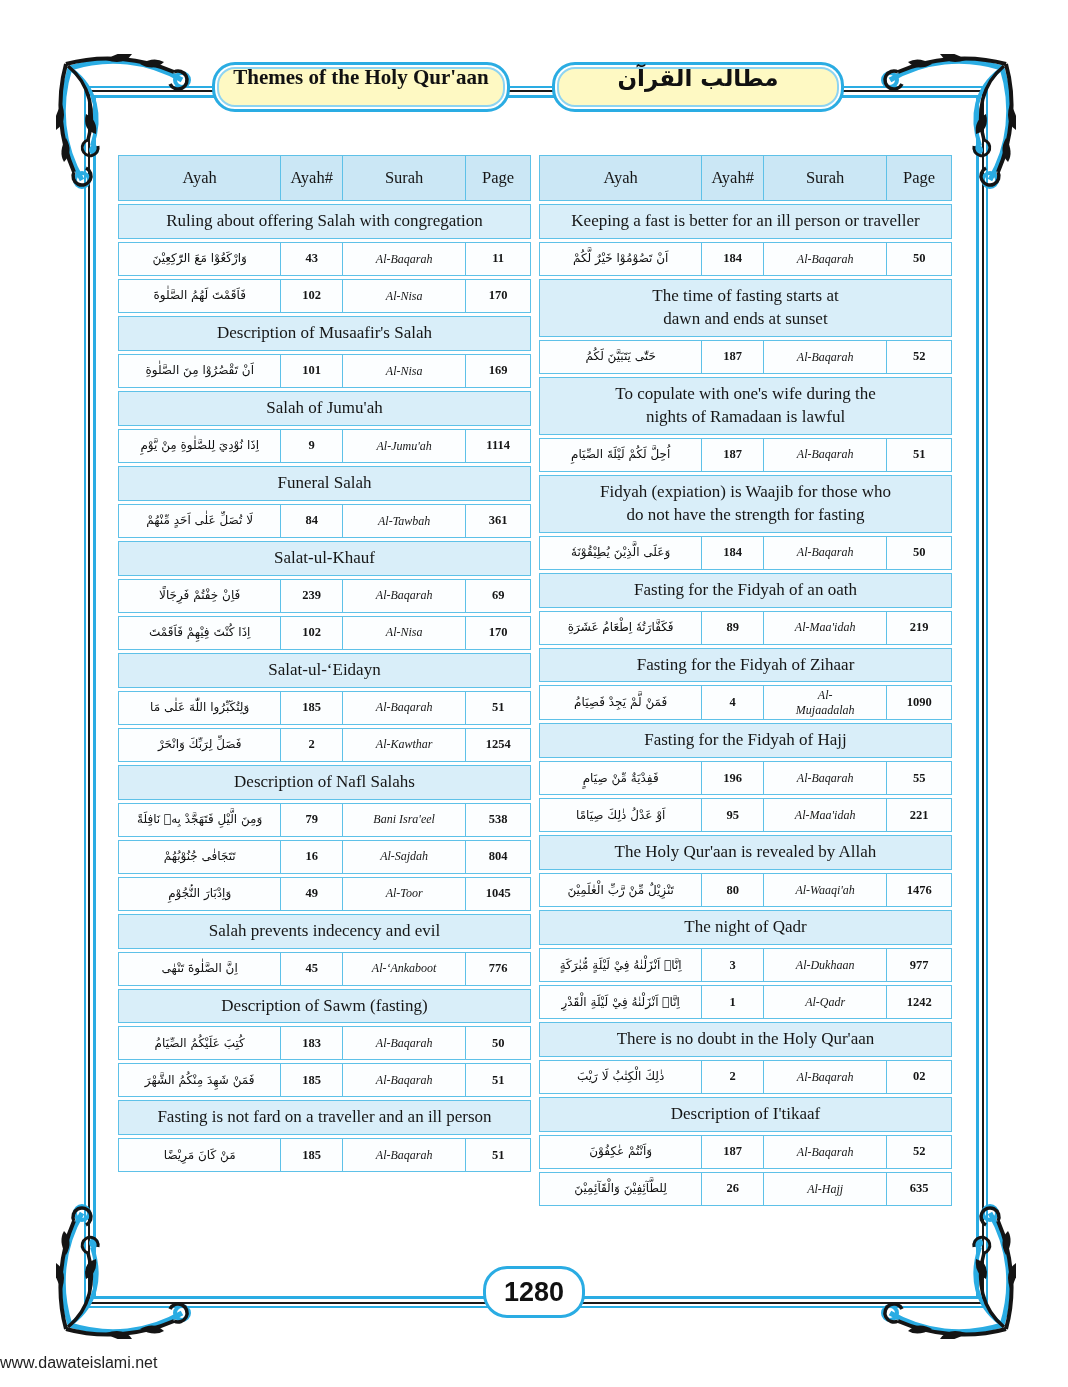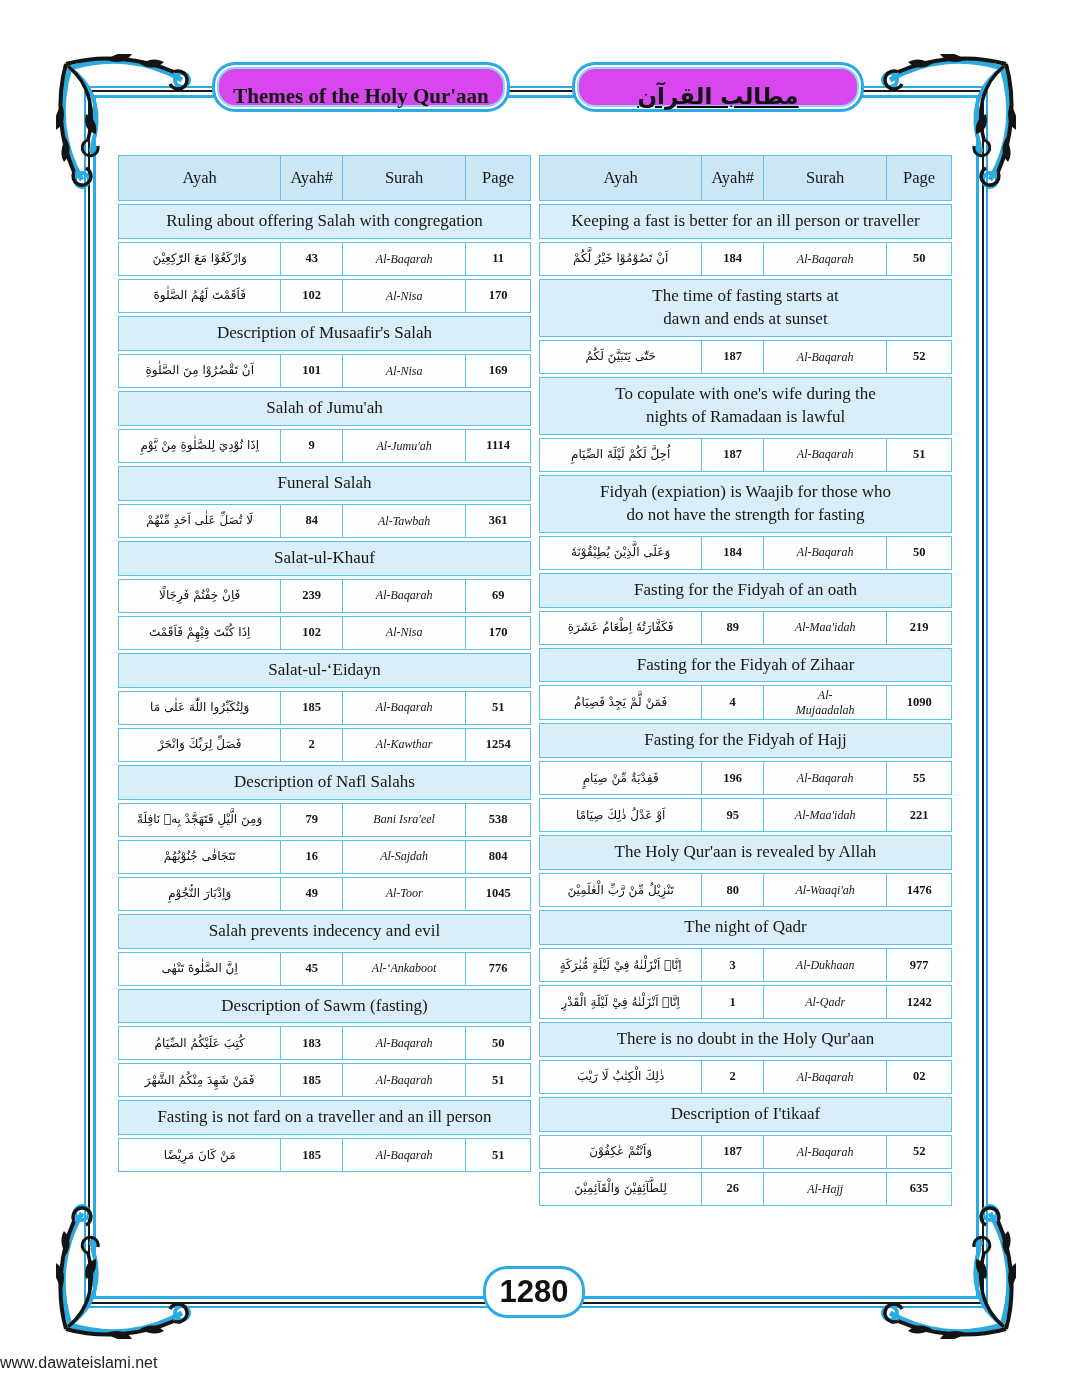--- a/index.html
+++ b/index.html
@@ -4,30 +4,30 @@
 <style>
   html,body{margin:0;padding:0;background:#fff;}
   .page{position:relative;width:1068px;height:1387px;background:#ffffff;overflow:hidden;
         font-family:"Liberation Serif",serif;}
   
   .frame-a{position:absolute;left:84px;top:86px;right:80px;bottom:79px;border:2px solid #2aace3;}
   .frame-b{position:absolute;inset:2px;border:2px solid #1a1a1a;}
   .frame-c{position:absolute;inset:3px;border:3px solid #2aace3;}
   
   .pill{position:absolute;height:44px;border-radius:23px;border:3px solid #2aace3;
-        box-shadow:inset 0 0 0 2px #ffffff, inset 0 0 0 4px #8ed4f1;background:#d946ef;
-        display:flex;align-items:flex-end;justify-content:center;z-index:6;}
+        box-shadow:inset 0 0 0 2px #ffffff, inset 0 0 0 4px #8ed4f1;background:#fef9c3;
+        display:flex;align-items:flex-start;justify-content:center;z-index:6;}
   .pill-left{left:212px;top:62px;width:292px;}
-  .pill-right{left:572px;top:62px;width:286px;text-decoration:underline;}
+  .pill-right{left:552px;top:62px;width:286px;}
   .title-en{font-weight:bold;font-size:21px;color:#111;font-family:"Liberation Serif",serif;}
   .title-ar{font-weight:bold;font-size:23px;color:#111;direction:rtl;font-family:"DejaVu Sans",sans-serif;}
   .pagenum-pill{position:absolute;left:50%;transform:translateX(-50%);bottom:69px;width:96px;height:46px;
         border-radius:24px;border:3px solid #2aace3;box-shadow:inset 0 0 0 2px #fff;background:#fff;
         display:flex;align-items:center;justify-content:center;z-index:6;}
-  .pagenum-pill span{font-family:"Liberation Sans",sans-serif;font-weight:bold;font-size:31px;color:#111;}
+  .pagenum-pill span{font-family:"Liberation Sans",sans-serif;font-weight:bold;font-size:27px;color:#111;}
   .site-url{position:absolute;left:0;right:0;bottom:15px;
         font-family:"Liberation Sans",sans-serif;font-size:16px;color:#222;}
   
   .corner{position:absolute;width:150px;height:150px;z-index:5;}
   .corner.tl{left:56px;top:54px;}
   .corner.tr{right:52px;top:54px;transform:scaleX(-1);}
   .corner.bl{left:56px;bottom:48px;transform:scaleY(-1);}
   .corner.br{right:52px;bottom:48px;transform:rotate(180deg);}
   
   .content{position:absolute;left:118px;top:155px;width:834px;display:flex;gap:8px;z-index:4;}

